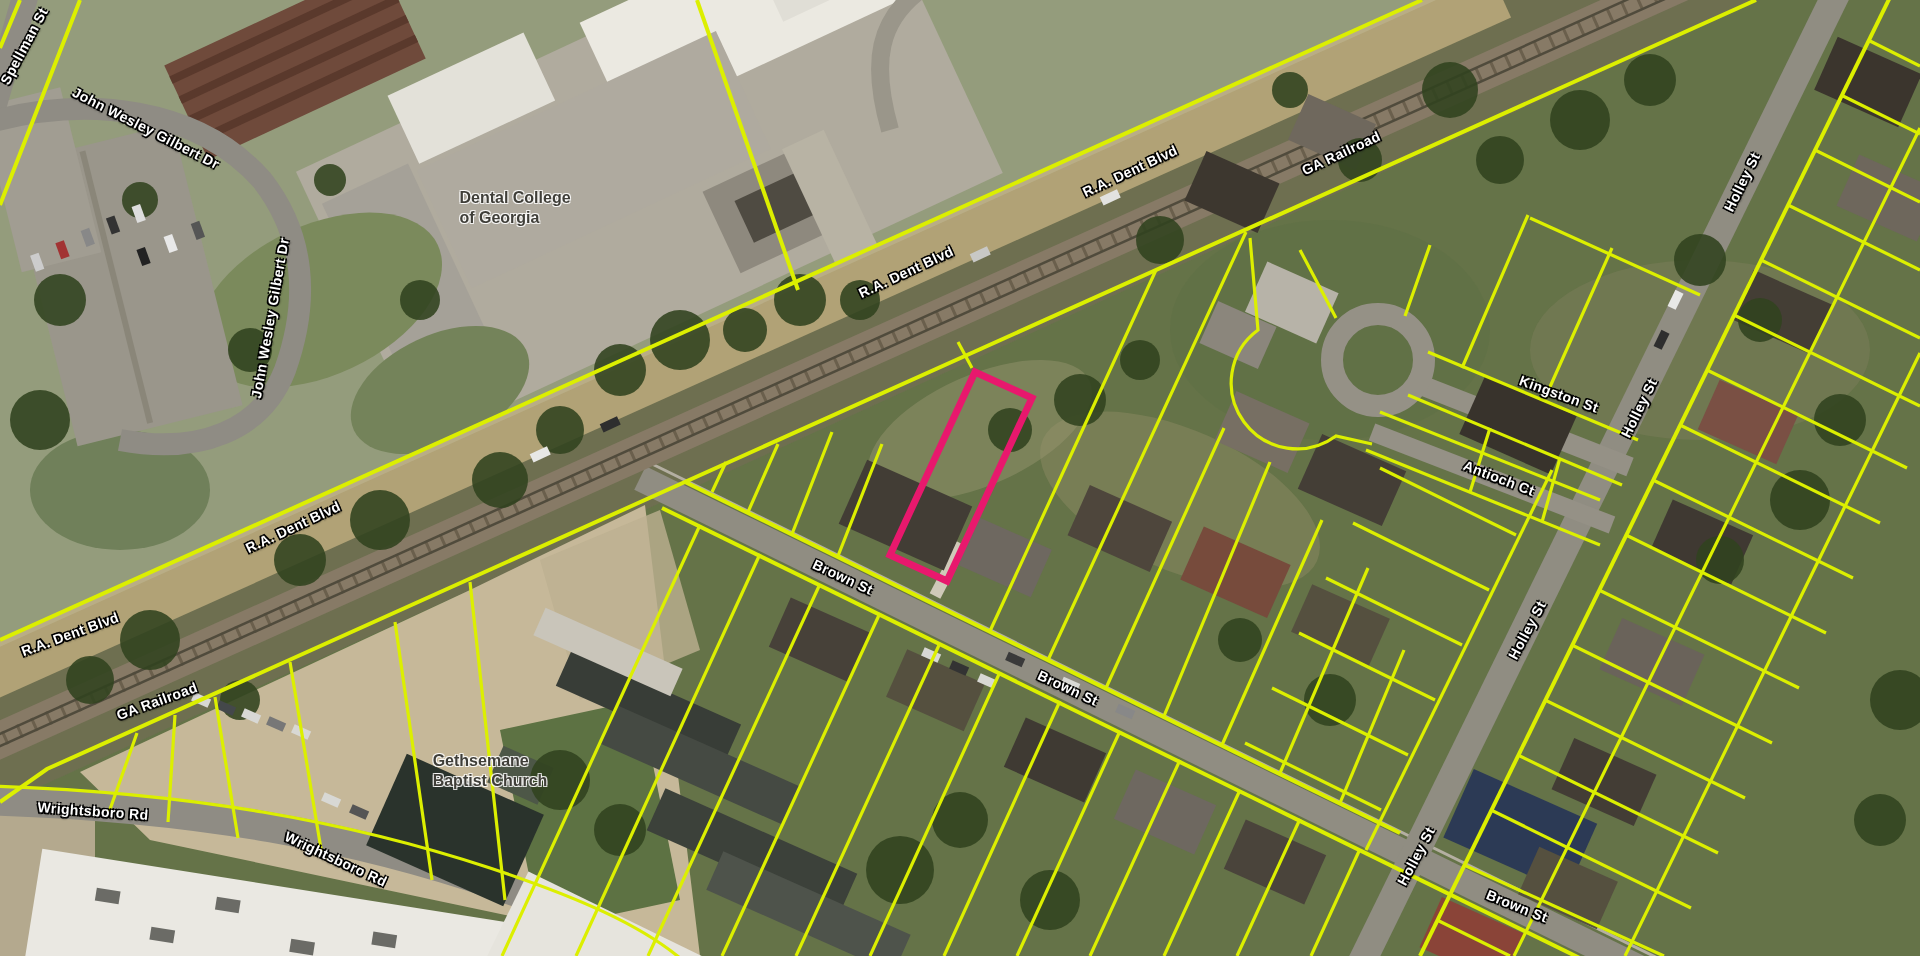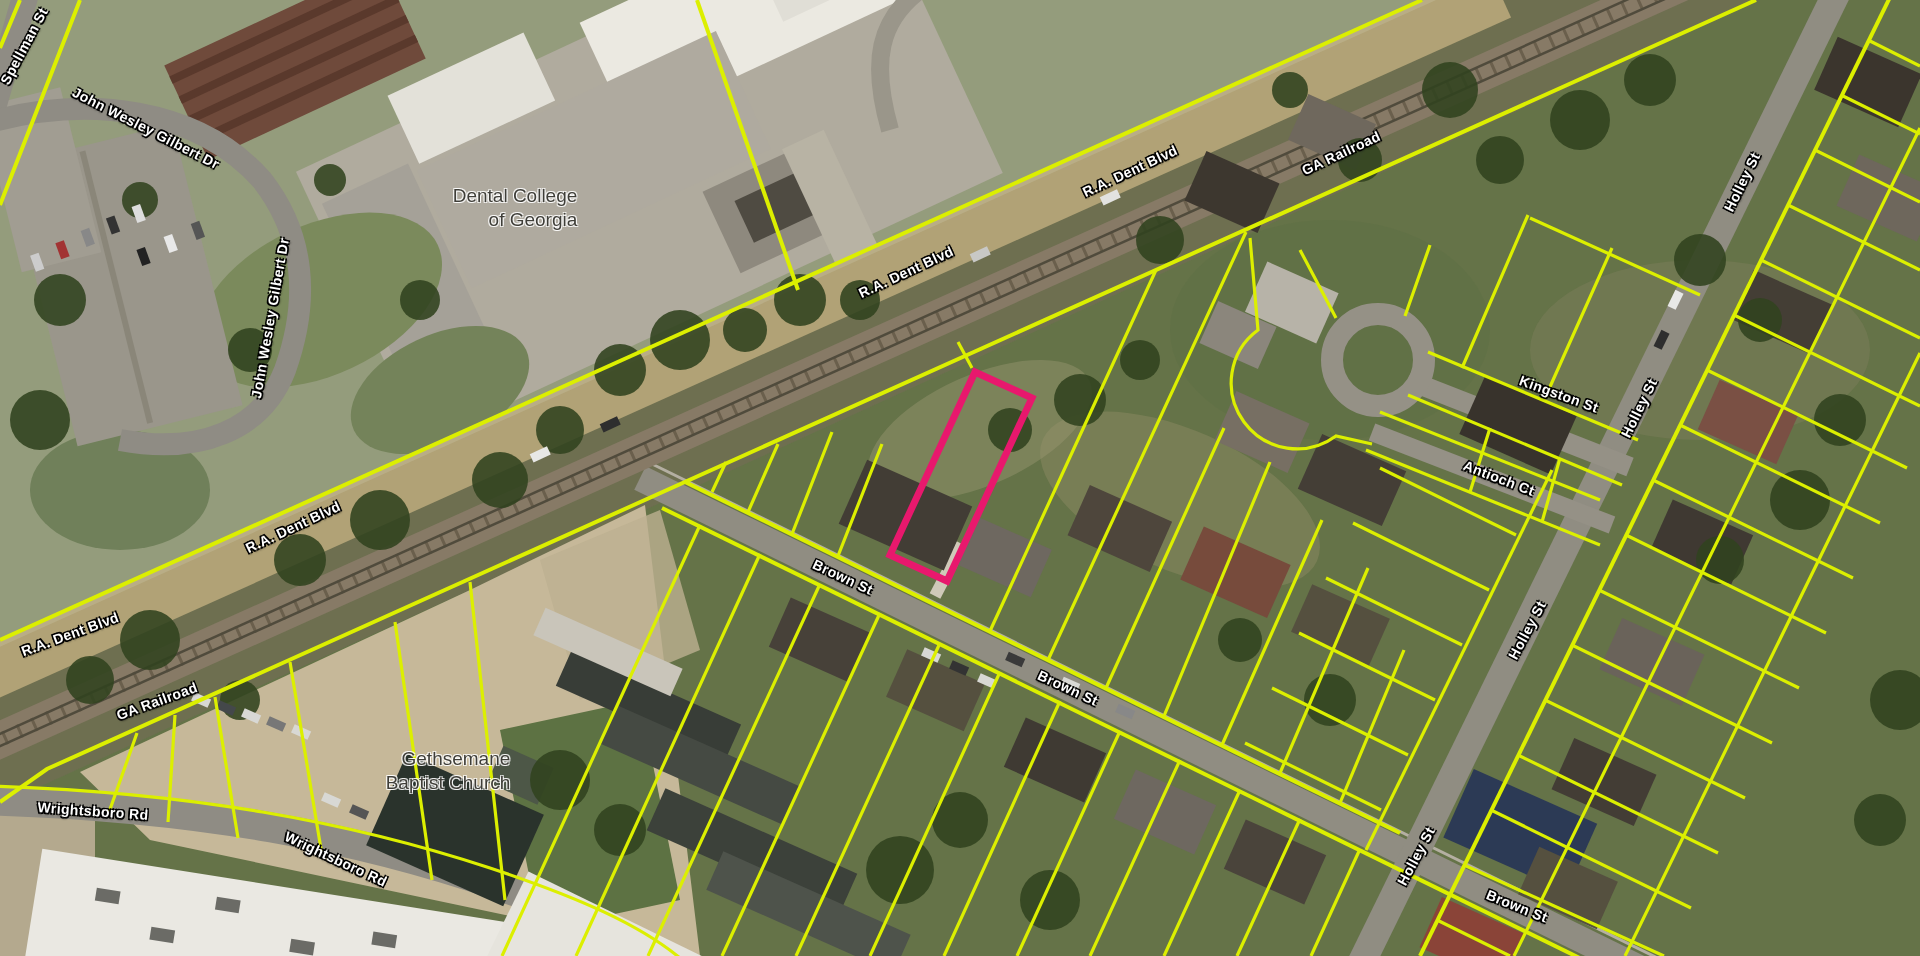--- a/index.html
+++ b/index.html
@@ -3,22 +3,22 @@
 <meta charset="utf-8">
 <style>
   html,body{margin:0;padding:0;background:#222;}
   #stage{position:relative;width:1920px;height:956px;overflow:hidden;
          font-family:"Liberation Sans",sans-serif;background:#6b7850;}
   #map-svg{position:absolute;left:0;top:0;}
   #labels{position:absolute;left:0;top:0;width:1920px;height:956px;pointer-events:none;}
   .street-label{position:absolute;white-space:nowrap;font-weight:bold;font-size:14px;
      letter-spacing:.4px;color:var(--label-text,#fff);
      text-shadow:-1.5px -1.5px 0 #000,1.5px -1.5px 0 #000,-1.5px 1.5px 0 #000,1.5px 1.5px 0 #000,0 2px 2px rgba(0,0,0,.6);}
-  .place-label{position:absolute;white-space:nowrap;font-weight:normal;font-size:19px;line-height:1.25;
-     text-align:right;color:var(--place-text,#3f3e38);
+  .place-label{position:absolute;white-space:nowrap;font-weight:bold;font-size:16px;line-height:1.25;
+     text-align:left;color:var(--place-text,#3f3e38);
      text-shadow:-1px -1px 0 rgba(255,255,255,.8),1px -1px 0 rgba(255,255,255,.8),-1px 1px 0 rgba(255,255,255,.8),1px 1px 0 rgba(255,255,255,.8);}
   .parcel-line{stroke:var(--parcel,#dcef00);stroke-width:4;fill:none;}
   .parcel-line-thin{stroke:var(--parcel,#dcef00);stroke-width:3.2;fill:none;}
   #highlight-parcel{stroke:var(--highlight,#e8186d);stroke-width:7;fill:none;}
 </style>
 </head>
 <body>
 
 <div id="stage">
 
@@ -298,16 +298,16 @@
       <span class="street-label" style="left: 1517px; top: 906px; transform: translate(-50%, -50%) rotate(22deg);">Brown St</span>
       <span class="street-label" style="left: 1559px; top: 394px; transform: translate(-50%, -50%) rotate(20deg);">Kingston St</span>
       <span class="street-label" style="left: 1499px; top: 478px; transform: translate(-50%, -50%) rotate(21deg);">Antioch Ct</span>
       <span class="street-label" style="left: 1742px; top: 182px; transform: translate(-50%, -50%) rotate(-64deg);">Holley St</span>
       <span class="street-label" style="left: 1639px; top: 408px; transform: translate(-50%, -50%) rotate(-64deg);">Holley St</span>
       <span class="street-label" style="left: 1527px; top: 630px; transform: translate(-50%, -50%) rotate(-62deg);">Holley St</span>
       <span class="street-label" style="left: 1416px; top: 856px; transform: translate(-50%, -50%) rotate(-62deg);">Holley St</span>
       <span class="street-label" style="left: 93px; top: 811px; transform: translate(-50%, -50%) rotate(4deg);">Wrightsboro Rd</span>
       <span class="street-label" style="left: 336px; top: 859px; transform: translate(-50%, -50%) rotate(25deg);">Wrightsboro Rd</span>
       <span class="place-label" style="left: 515px; top: 208px; transform: translate(-50%, -50%);">Dental College<br>of Georgia</span>
-      <span class="place-label" style="left: 448px; top: 771px; transform: translate(-50%, -50%);">Gethsemane<br>Baptist Church</span>
+      <span class="place-label" style="left: 490px; top: 771px; transform: translate(-50%, -50%);">Gethsemane<br>Baptist Church</span>
     </div>
 
 </div>
 
 </body></html>

